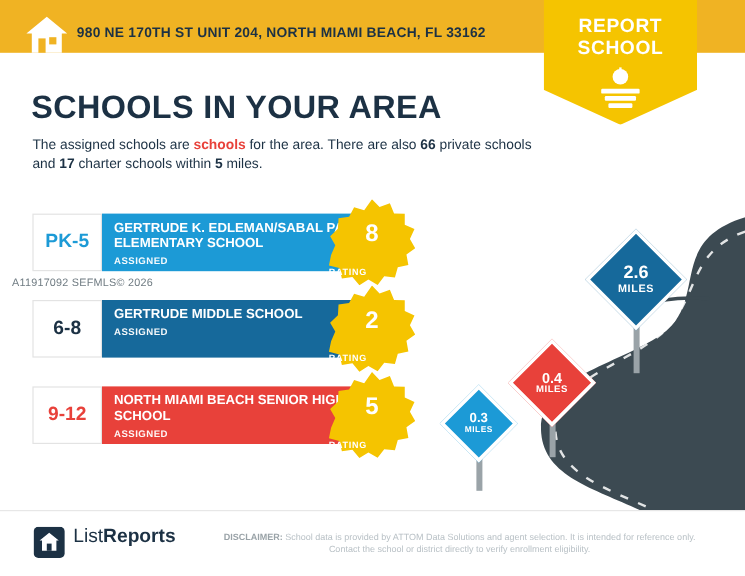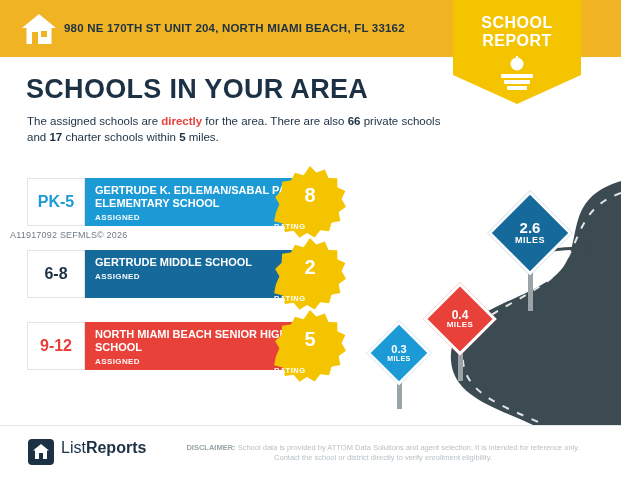--- a/index.html
+++ b/index.html
@@ -19,21 +19,21 @@
     height: 480px;
     background: #ffffff;
     overflow: hidden;
   }
 
   
   .header {
     position: absolute;
     left: 0; top: 0;
     width: 621px;
-    height: 57px;
+    height: 44px;
     background: #f0b323;
   }
   .home-icon {
     position: absolute;
     left: 20px; top: 10px;
     width: 38px; height: 38px;
   }
   .address {
     position: absolute;
     left: 64px;
@@ -278,37 +278,37 @@
         <path d="M19 4 L36 18 L31.5 18 L31.5 34 L6.5 34 L6.5 18 L2 18 Z" fill="#ffffff"></path>
         <rect x="12" y="22" width="6" height="12" fill="#f0b323"></rect>
         <rect x="21" y="21" width="6" height="6" fill="#f0b323"></rect>
       </svg>
     </span>
     <div class="address">980 NE 170TH ST UNIT 204, NORTH MIAMI BEACH, FL 33162</div>
   </div>
 
   <div class="badge">
     <div class="badge-title">
+      <div>REPORT</div>
       <div>SCHOOL</div>
-      <div>REPORT</div>
     </div>
     <span class="badge-art">
       <svg viewBox="0 0 46 34" width="46" height="34" aria-hidden="true">
         <circle cx="23" cy="8" r="6.5" fill="#ffffff"></circle>
         <rect x="22" y="0" width="2" height="4" fill="#ffffff"></rect>
         <rect x="7" y="18" width="32" height="4" rx="1" fill="#ffffff"></rect>
         <rect x="10" y="24" width="26" height="4" rx="1" fill="#ffffff"></rect>
         <rect x="13" y="30" width="20" height="4" rx="1" fill="#ffffff"></rect>
       </svg>
     </span>
   </div>
 
   <div class="main-title">SCHOOLS IN YOUR AREA</div>
 
-  <div class="intro"><span>The assigned schools are </span><b class="red">directly</b><span> for the area. There are also </span><b class="dark">66</b><span> private schools and </span><b class="dark">17</b><span> charter schools within </span><b class="dark">5</b><span> miles.</span></div>
+  <div class="intro"><span>The assigned schools are </span><b class="red">schools</b><span> for the area. There are also </span><b class="dark">66</b><span> private schools and </span><b class="dark">17</b><span> charter schools within </span><b class="dark">5</b><span> miles.</span></div>
 
   <div class="school-row row1">
     <div class="grade-box grade-pk">PK-5</div>
     <div class="name-box nb-blue">
       <div class="school-name">GERTRUDE K. EDLEMAN/SABAL PALM ELEMENTARY SCHOOL</div>
       <div class="assigned">ASSIGNED</div>
     </div>
   </div>
   <div class="rating r1">
     <svg class="burst" viewBox="0 0 72 72" aria-hidden="true">

